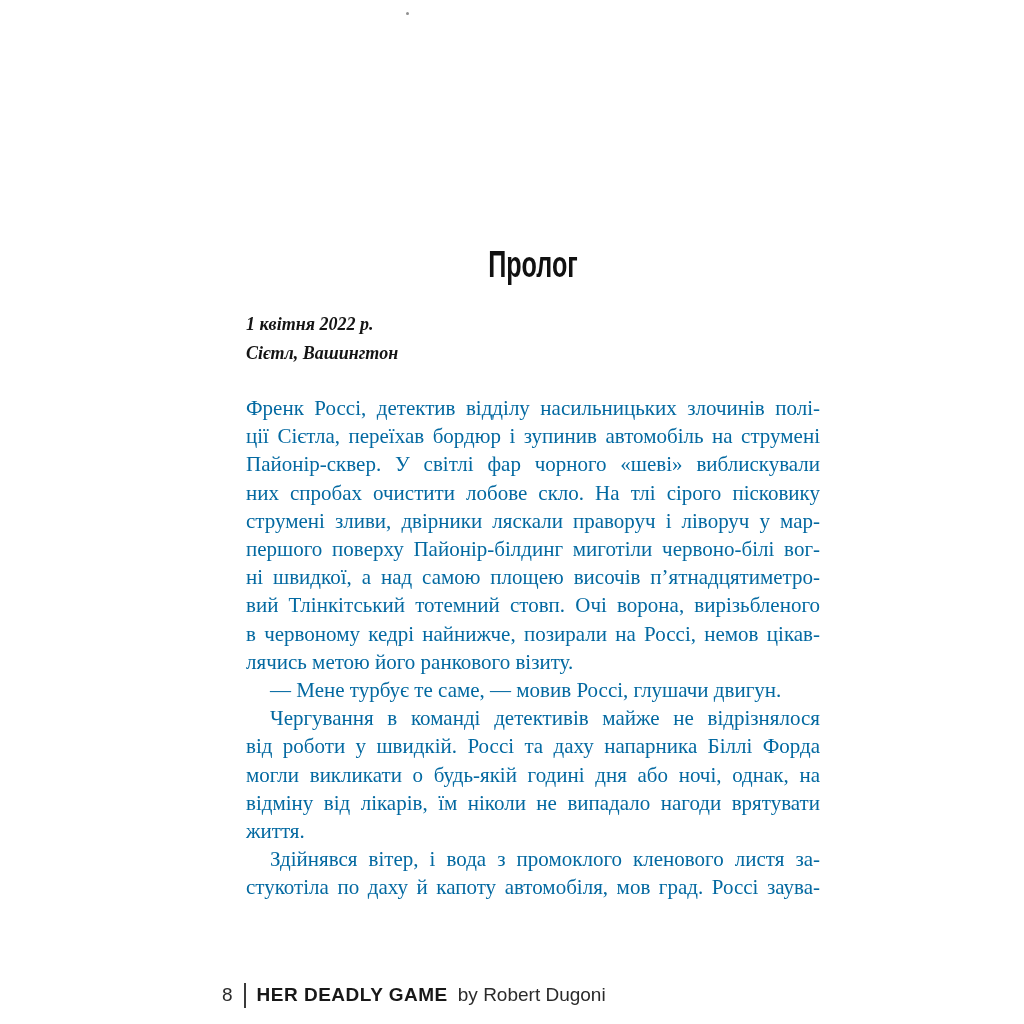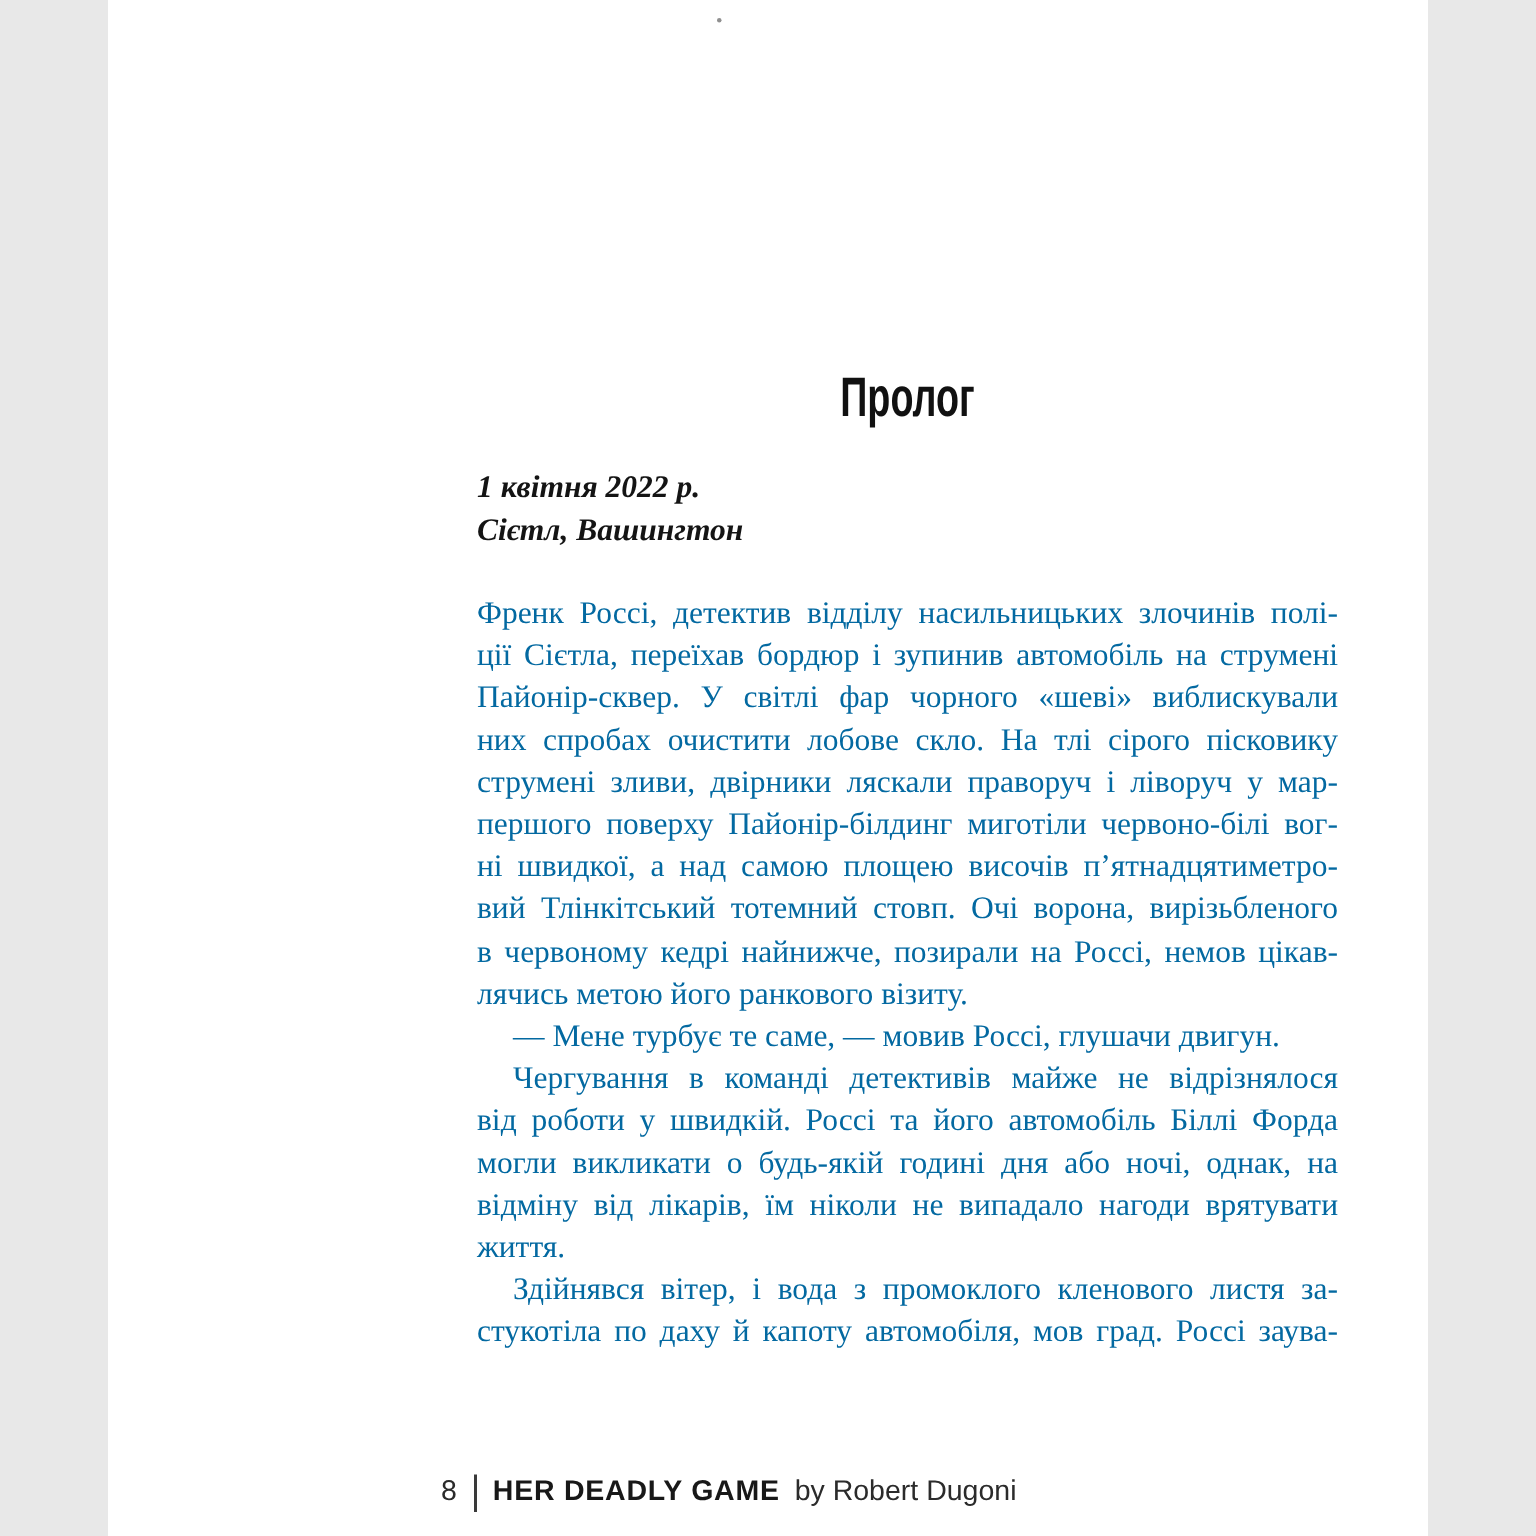--- a/index.html
+++ b/index.html
@@ -1,18 +1,18 @@
 <!DOCTYPE html>
 <html lang="uk"><head>
 <meta charset="utf-8">
 <style>
   html, body { margin: 0; padding: 0; background: #e8e8e8; }
   .page {
     position: relative;
-    width: 880px;
+    width: 1024px;
     height: 1024px;
     background: #ffffff;
     font-family: "Liberation Serif", serif;
     color: #1b1b1b;
     overflow: hidden;
     margin: 0 auto;
   }
   .chapter-title {
     position: absolute;
     top: 246px;
@@ -27,21 +27,21 @@
     color: #111111;
     transform: scaleX(0.68);
     transform-origin: center top;
   }
   .dateline {
     position: absolute;
     top: 310px;
     left: 246px;
     font-weight: bold;
     font-style: italic;
-    font-size: 21px;
+    font-size: 18px;
     line-height: 28.5px;
     color: #141414;
   }
   .bodytext {
     position: absolute;
     top: 394px;
     left: 246px;
     width: 574px;
     font-size: 21px;
     line-height: 28.2px;
@@ -111,21 +111,21 @@
         <div class="line">ні швидкої, а над самою площею височів п’ятнадцятиметро-</div>
         <div class="line">вий Тлінкітський тотемний стовп. Очі ворона, вирізьбленого</div>
         <div class="line">в червоному кедрі найнижче, позирали на Россі, немов цікав-</div>
         <div class="line para-end">лячись метою його ранкового візиту.</div>
       </div>
       <div>
         <div class="line indent para-end">— Мене турбує те саме, — мовив Россі, глушачи двигун.</div>
       </div>
       <div>
         <div class="line indent">Чергування в команді детективів майже не відрізнялося</div>
-        <div class="line">від роботи у швидкій. Россі та його автомобіль Біллі Форда</div>
+        <div class="line">від роботи у швидкій. Россі та даху напарника Біллі Форда</div>
         <div class="line">могли викликати о будь-якій годині дня або ночі, однак, на</div>
         <div class="line">відміну від лікарів, їм ніколи не випадало нагоди врятувати</div>
         <div class="line para-end">життя.</div>
       </div>
       <div>
         <div class="line indent">Здійнявся вітер, і вода з промоклого кленового листя за-</div>
         <div class="line">стукотіла по даху й капоту автомобіля, мов град. Россі заува-</div>
       </div>
     </div>
 

